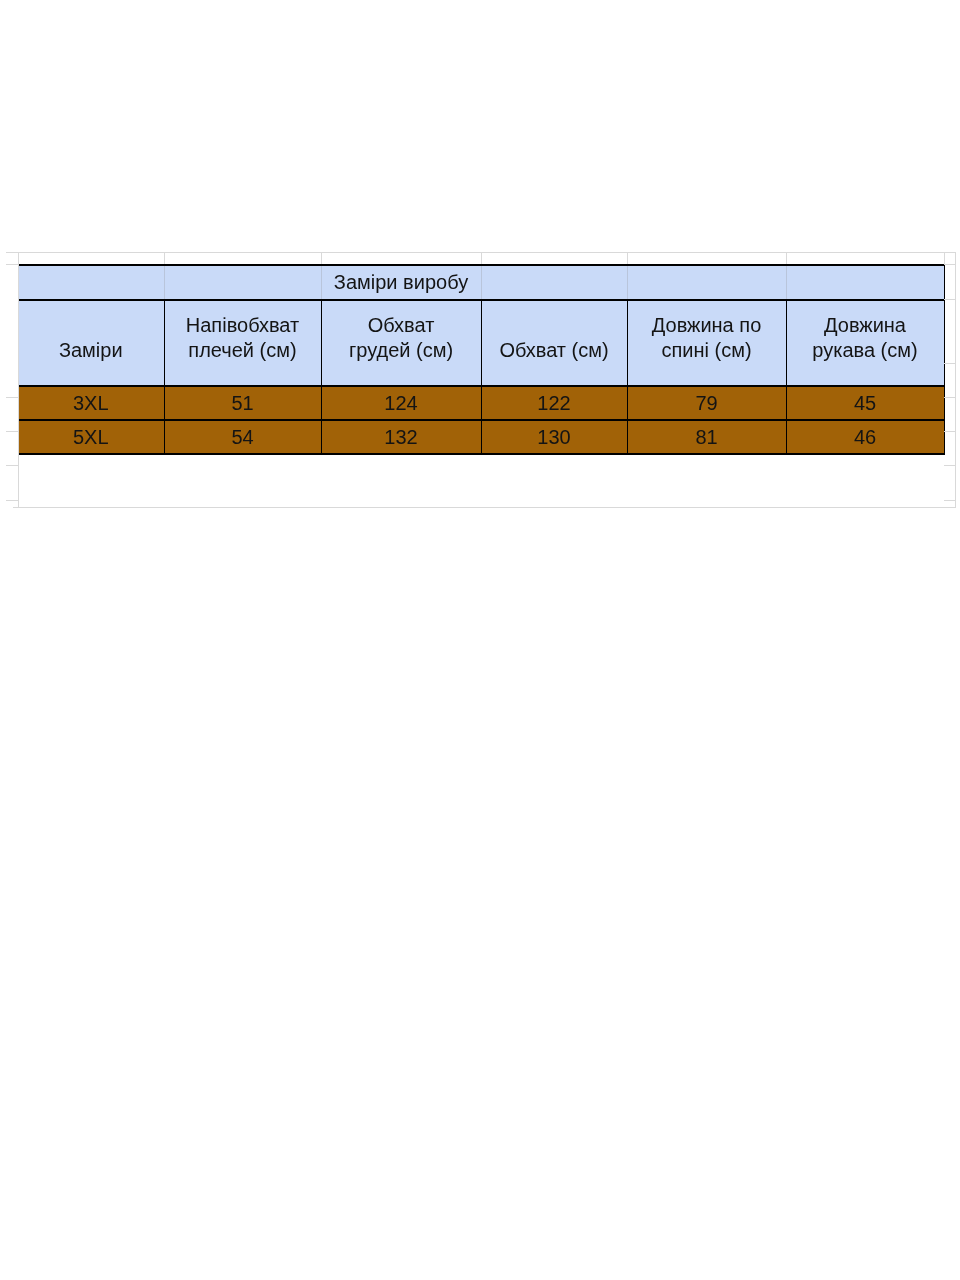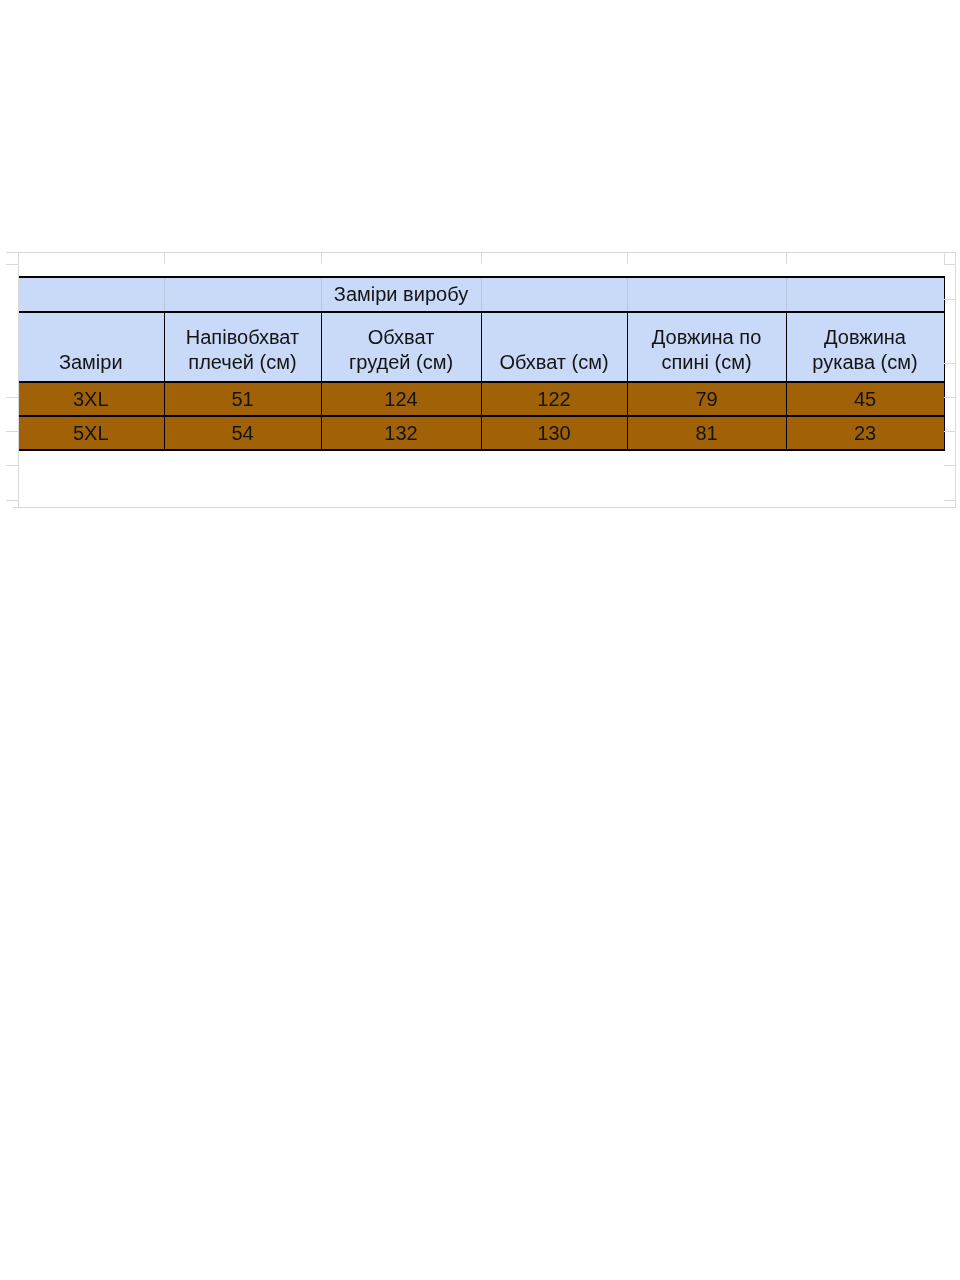--- a/index.html
+++ b/index.html
@@ -23,21 +23,21 @@
   
   .gl {
     position: absolute;
     background: #d9d9d9;
     z-index: 3;
   }
   
   table.size-chart {
     position: absolute;
     left: 18px;
-    top: 276px;
+    top: 264px;
     border-collapse: collapse;
     table-layout: fixed;
     z-index: 1;
   }
   table.size-chart td,
   table.size-chart th {
     border: 1px solid #000000;
     border-top-width: 2px;
     border-bottom-width: 2px;
     font-weight: normal;
@@ -58,21 +58,21 @@
   }
   tr.title-row td:last-child {
     border-right: 1px solid #000000;
   }
   tr.head-row th {
     background: #c9daf8;
     height: 62px;
     font-size: 20px;
     line-height: 25px;
     vertical-align: bottom;
-    padding-bottom: 6px;
+    padding-bottom: 22px;
     margin-top: 13px;
   }
   tr.head-row .ln {
     display: block;
   }
   tr.data-row td {
     background: #a16207;
     height: 32px;
     font-size: 20px;
     vertical-align: middle;
@@ -163,17 +163,17 @@
         <td>122</td>
         <td>79</td>
         <td>45</td>
       </tr>
       <tr class="data-row">
         <td>5XL</td>
         <td>54</td>
         <td>132</td>
         <td>130</td>
         <td>81</td>
-        <td>23</td>
+        <td>46</td>
       </tr>
     </tbody>
   </table>
 </div>
 
 </body></html>

